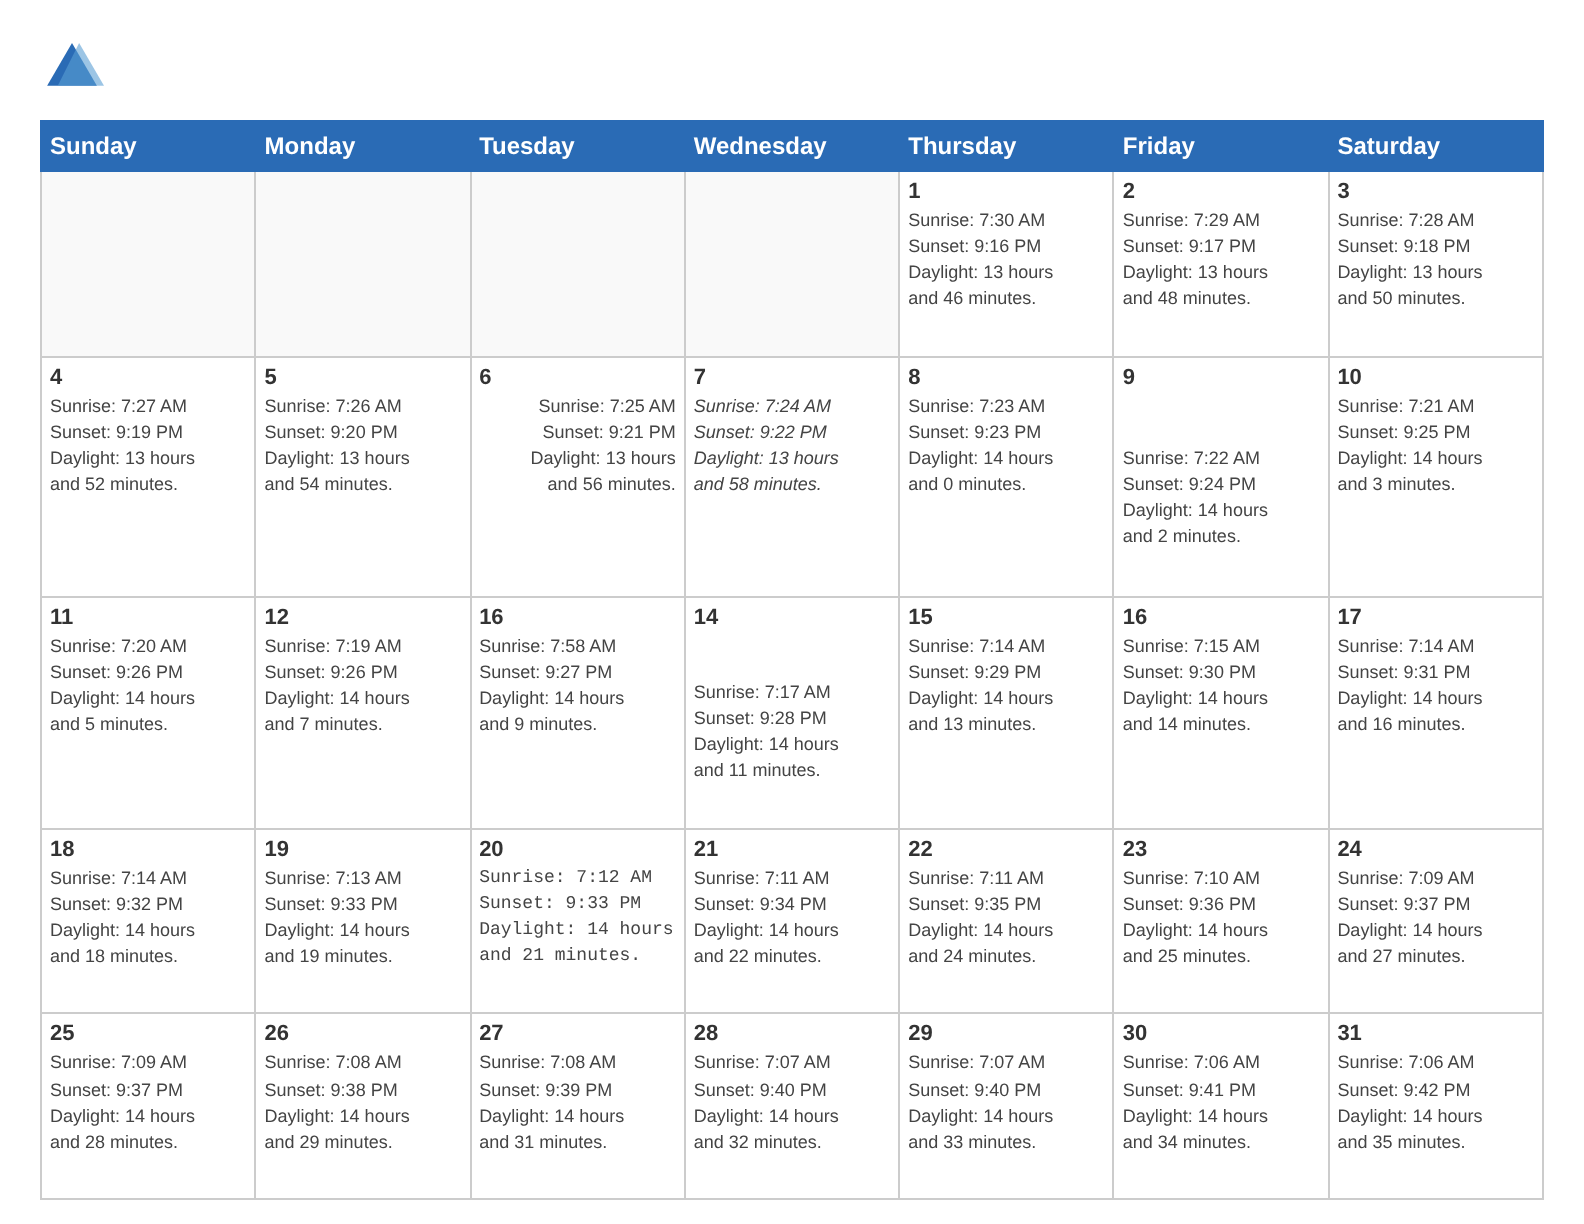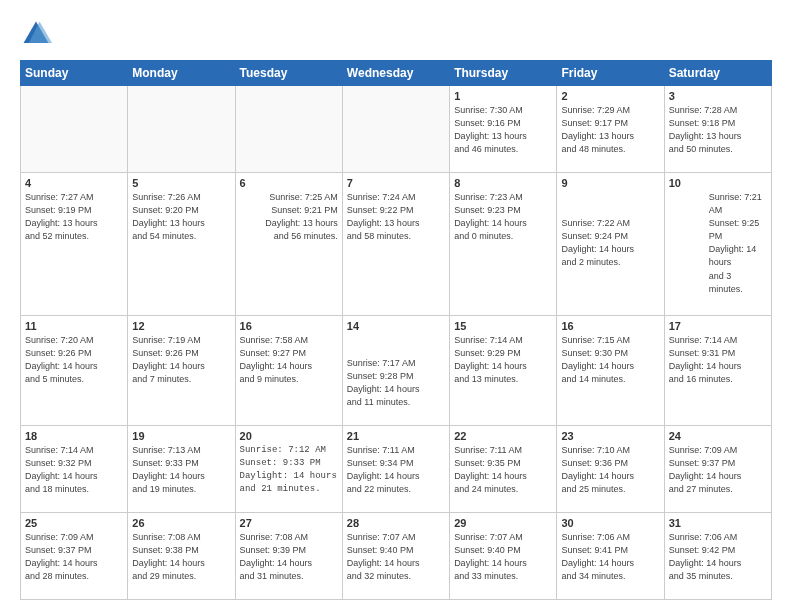--- a/index.html
+++ b/index.html
@@ -178,42 +178,42 @@
           </td>
           <td>
             <span class="day-num">6</span>
             <div class="day-info" style="white-space: pre-line; text-align: right;">Sunrise: 7:25 AM
 Sunset: 9:21 PM
 Daylight: 13 hours
 and 56 minutes.</div>
           </td>
           <td>
             <span class="day-num">7</span>
-            <div class="day-info" style="white-space: pre-line;">Sunrise: 7:24 AM
+            <div class="day-info" style="white-space: pre-line; font-style: italic;">Sunrise: 7:24 AM
 Sunset: 9:22 PM
 Daylight: 13 hours
 and 58 minutes.</div>
           </td>
           <td>
             <span class="day-num">8</span>
             <div class="day-info" style="white-space: pre-line;">Sunrise: 7:23 AM
 Sunset: 9:23 PM
 Daylight: 14 hours
 and 0 minutes.</div>
           </td>
           <td>
             <span class="day-num">9</span>
             <div class="day-info" style="white-space: pre-line; margin-top: 28px;">Sunrise: 7:22 AM
 Sunset: 9:24 PM
 Daylight: 14 hours
 and 2 minutes.</div>
           </td>
           <td>
             <span class="day-num">10</span>
-            <div class="day-info" style="white-space: pre-line; margin-left: 40px;">Sunrise: 7:21 AM
+            <div class="day-info" style="white-space: pre-line;">Sunrise: 7:21 AM
 Sunset: 9:25 PM
 Daylight: 14 hours
 and 3 minutes.</div>
           </td>
         </tr>
         <tr>
           <td>
             <span class="day-num">11</span>
             <div class="day-info" style="white-space: pre-line;">Sunrise: 7:20 AM
 Sunset: 9:26 PM

